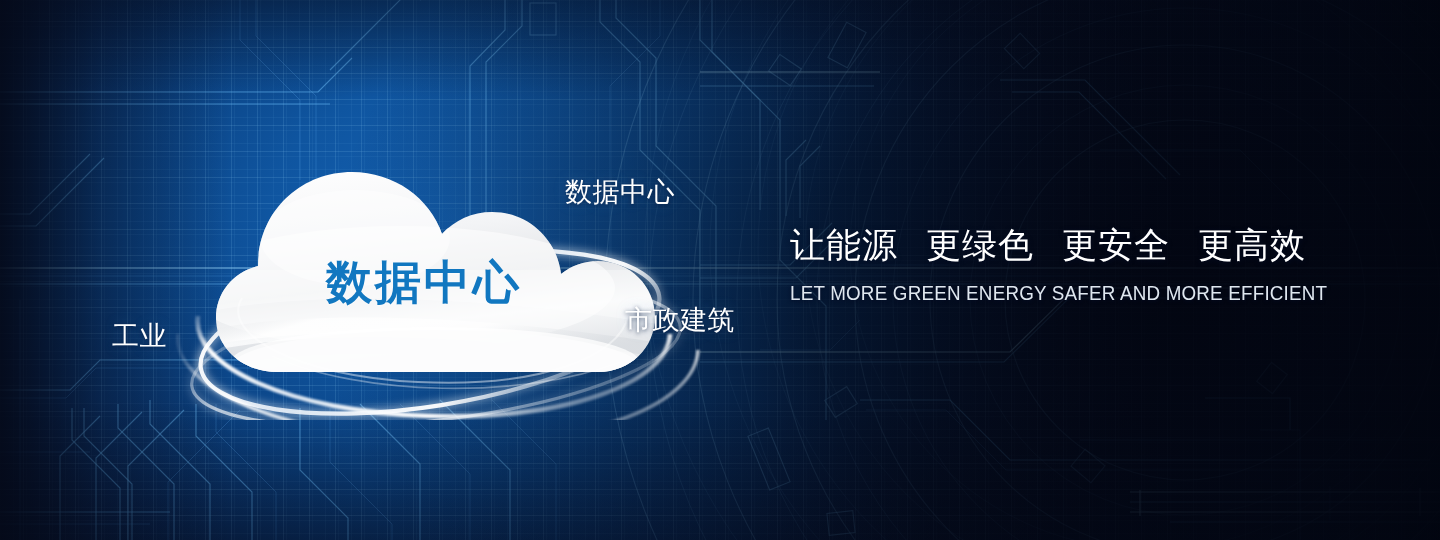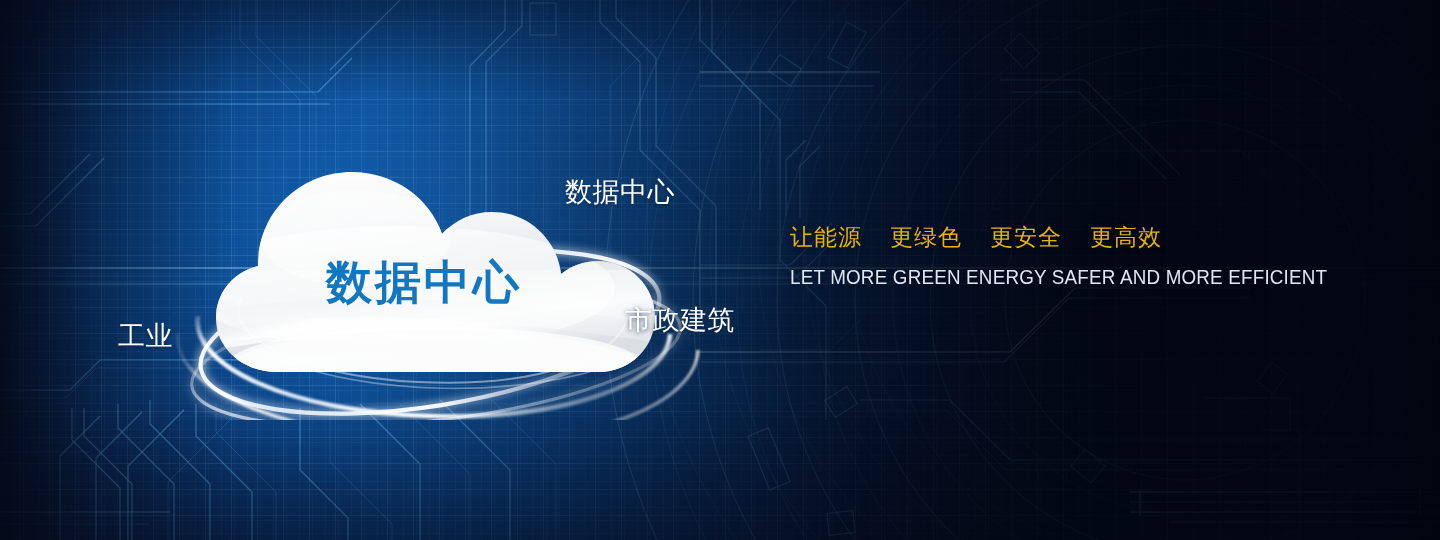--- a/index.html
+++ b/index.html
@@ -64,38 +64,38 @@
   .lbl{
     position:absolute;
     color:#ffffff;
     font-size:27px;
     letter-spacing:.5px;
     white-space:nowrap;
     text-shadow:0 1px 4px rgba(0,20,55,.75), 0 0 14px rgba(110,180,245,.25);
     font-family:"DejaVu Sans","Liberation Sans",sans-serif;
   }
   #lbl-grid{left:76px;top:222px;}
-  #lbl-industry{left:118px;top:318px;}
+  #lbl-industry{left:112px;top:318px;}
   #lbl-municipal{left:565px;top:174px;}
   #lbl-datacenter{left:625px;top:302px;}
 
   #cloud-title{
     position:absolute;left:326px;top:252px;
     font-size:46px;font-weight:bold;
     color:#1177c0;
     letter-spacing:3px;
     white-space:nowrap;
     font-family:"DejaVu Sans","Liberation Sans",sans-serif;
     text-shadow:0 1px 2px rgba(255,255,255,.55);
   }
 
   #right-block{position:absolute;left:790px;top:222px;width:560px;}
   #headline{
-    color:#eab308;
-    font-size:23px;
+    color:#ffffff;
+    font-size:35px;
     letter-spacing:1px;
     white-space:nowrap;
     font-family:"DejaVu Sans","Liberation Sans",sans-serif;
     text-shadow:0 1px 5px rgba(0,10,35,.85);
   }
   #headline span{margin-right:28px;}
   #headline span:last-child{margin-right:0;}
   #subline{
     margin-top:13px;
     color:#dfe7ef;

